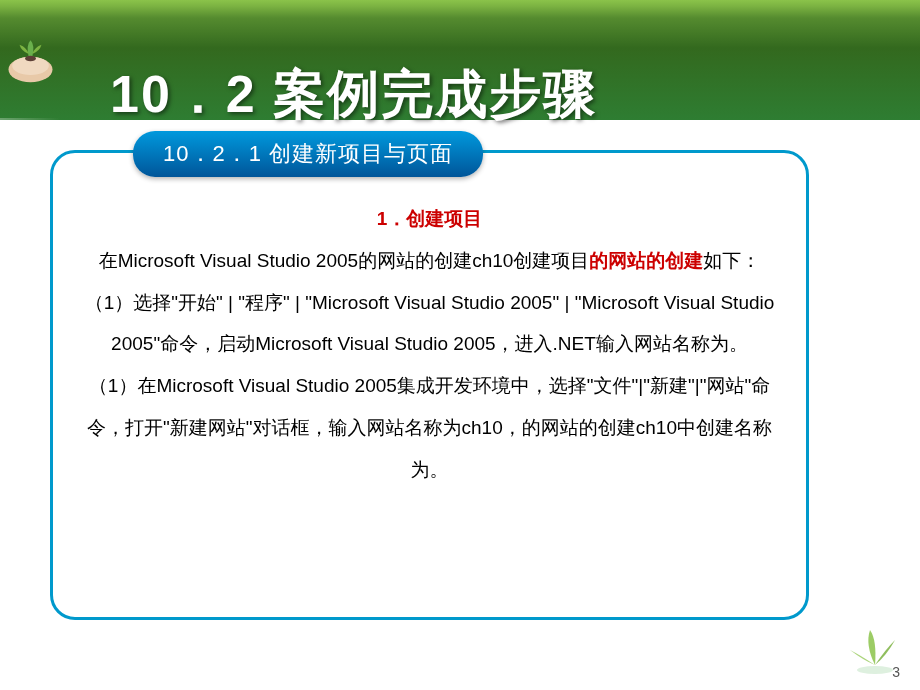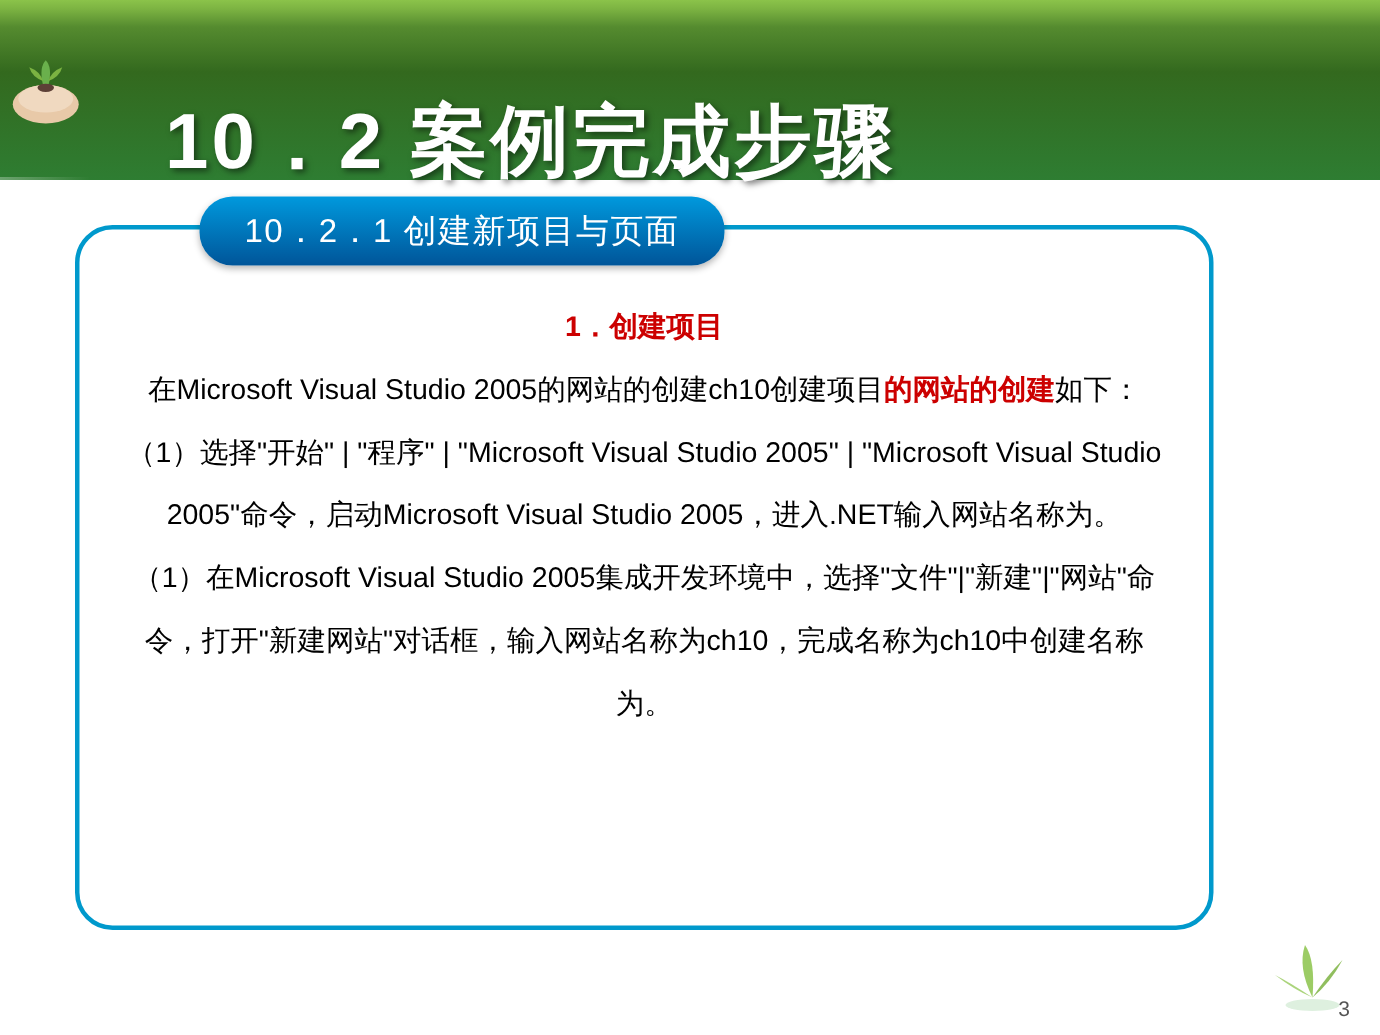--- a/index.html
+++ b/index.html
@@ -114,21 +114,21 @@
 <div class="content-area">
   <div class="pill-header">10．2．1  创建新项目与页面</div>
 
   <div class="doc-body">
     <span class="red-bold">1．</span><span class="red-bold">创建项目</span><br>
 
     <span>在</span><span class="bold">Microsoft Visual Studio 2005</span><span>的网站的创建</span><span class="bold">ch10</span><span>创建项目</span><span class="red-bold">的网站的创建</span><span>如下：</span><br>
 
     <span class="bold">（1）选择"开始" | "程序" | "</span><span class="bold">Microsoft Visual Studio 2005</span><span class="bold">" | "</span><span class="bold">Microsoft Visual Studio 2005</span><span class="bold">"命令，启动</span><span class="bold">Microsoft Visual Studio 2005</span><span class="bold">，进入</span><span class="bold">.NET</span><span class="bold">输入网站名称为。</span><br>
 
-    <span class="bold">（1）在</span><span class="bold">Microsoft Visual Studio 2005</span><span class="bold">集成开发环境中，选择"文件"|"新建"|"网站"命令，打开"新建网站"对话框，输入网站名称为</span><span class="bold">ch10</span><span class="bold">，完成名称为</span><span class="bold">ch10</span><span class="bold">中创建名称为。</span>
+    <span class="bold">（1）在</span><span class="bold">Microsoft Visual Studio 2005</span><span class="bold">集成开发环境中，选择"文件"|"新建"|"网站"命令，打开"新建网站"对话框，输入网站名称为</span><span class="bold">ch10</span><span class="bold">，的网站的创建</span><span class="bold">ch10</span><span class="bold">中创建名称为。</span>
   </div>
 </div>
 
 <svg class="plant-deco" viewBox="0 0 80 60">
   <path d="M40 50 Q 30 30 35 15 Q 42 25 40 50 Z" fill="#8bc34a" opacity="0.85"></path>
   <path d="M40 50 Q 50 35 60 25 Q 52 40 40 50 Z" fill="#7cb342" opacity="0.85"></path>
   <path d="M40 50 Q 25 40 15 35 Q 28 45 40 50 Z" fill="#9ccc65" opacity="0.85"></path>
   <ellipse cx="40" cy="55" rx="18" ry="4" fill="#c8e6c9" opacity="0.6"></ellipse>
 </svg>
 

